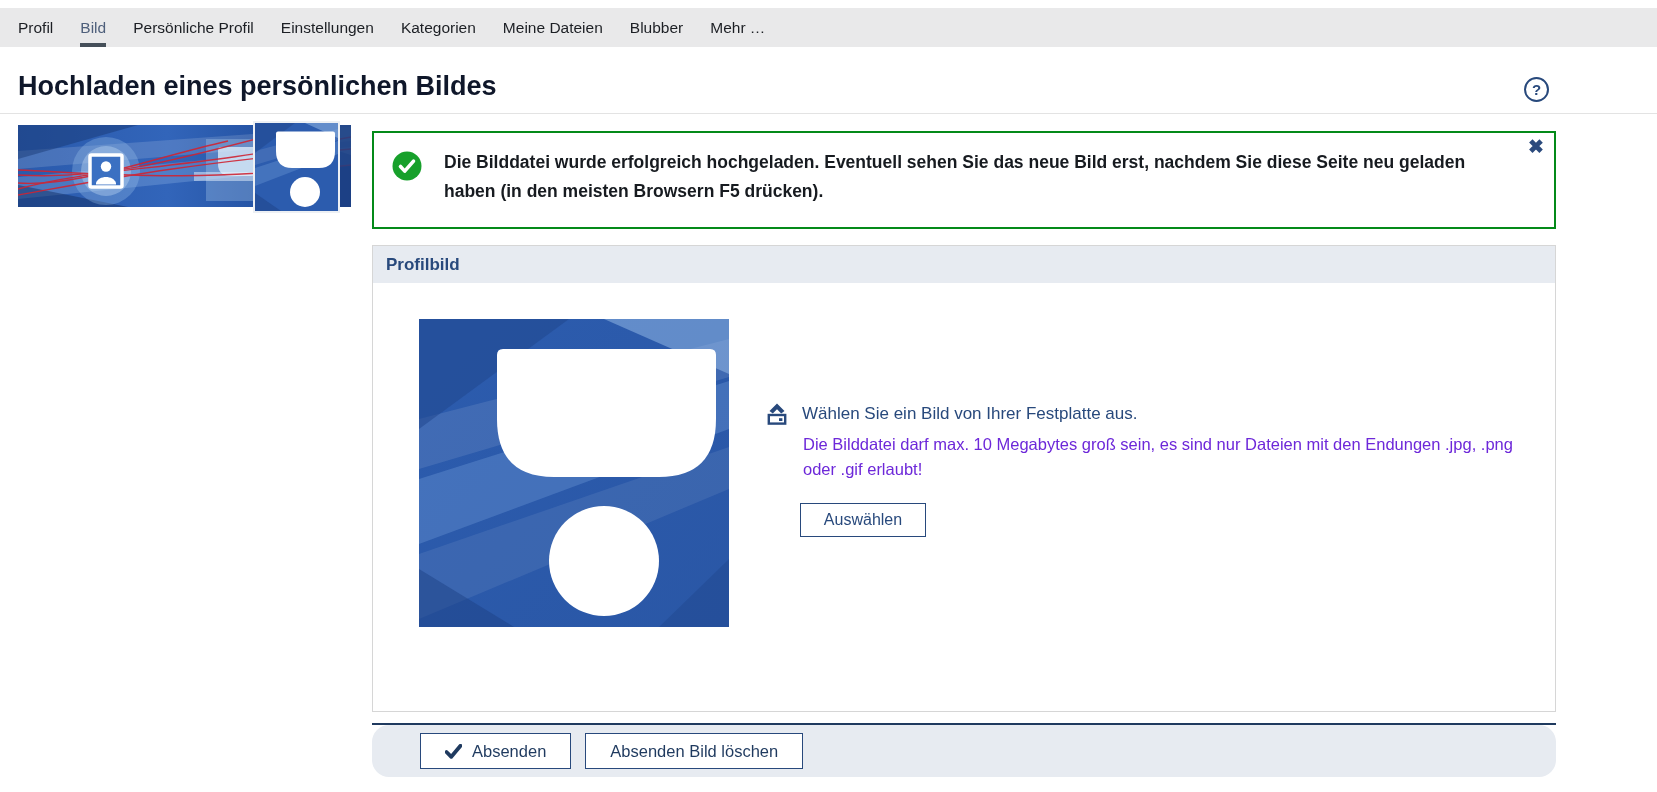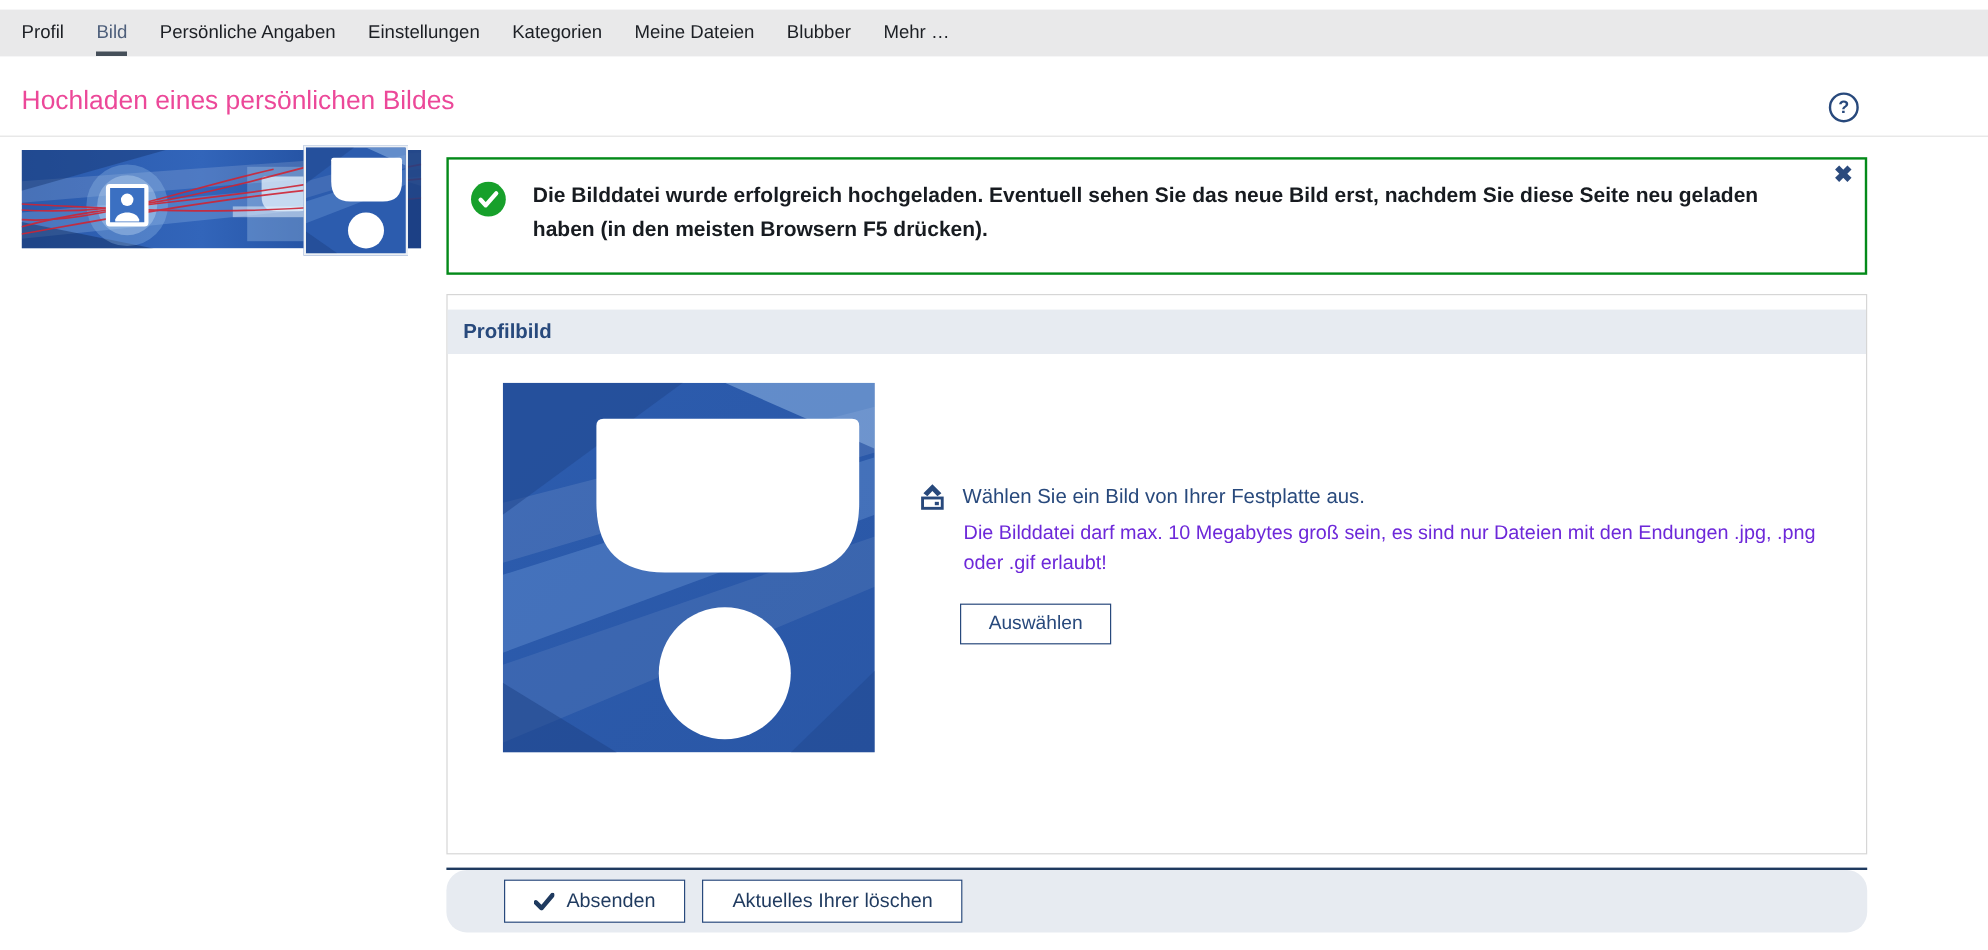--- a/index.html
+++ b/index.html
@@ -8,22 +8,22 @@
   .page { position:relative; width:1657px; height:792px; }
 
   
   .tabbar { position:absolute; top:8px; left:0; width:100%; height:39px;
             background:#e9e9ea; display:flex; align-items:stretch;
             padding-left:18px; gap:27px; font-size:15.5px; color:#1c1f24; }
   .tab { display:flex; align-items:center; cursor:pointer; text-decoration:none; color:inherit;text-align:right; }
   .tab.active { color:#4e5f7b; box-shadow:inset 0 -4px 0 #454f59; }
 
   
-  .page-title { position:absolute; left:18px; top:71px; font-size:22px;
-                font-weight:normal; color:#ec4899; }
+  .page-title { position:absolute; left:18px; top:71px; font-size:27px;
+                font-weight:bold; color:#0f172a; }
   .help { position:absolute; left:1524px; top:77px; width:25px; height:25px;
           border-radius:50%; border:2.5px solid #28497c; color:#28497c;
           background:#fff; font-weight:bold; font-size:15px; display:flex;
           align-items:center; justify-content:center; cursor:pointer; }
   .rule { position:absolute; top:113px; left:0; width:100%; height:1px; background:#e3e3e3; }
 
   
   .banner { position:absolute; left:18px; top:125px; width:333px; height:82px; }
   .banner svg, .thumb svg, .avatar svg { display:block; width:100%; height:100%; }
   .thumb { position:absolute; left:253px; top:121px; width:87px; height:92px;
@@ -36,21 +36,21 @@
   .alert-icon { width:30px; height:30px; margin-top:3px; flex:none; }
   .alert-text { font-weight:bold; font-size:17.5px; line-height:28.5px;
                 color:#171b20; max-width:1062px; }
   .alert-close { position:absolute; top:4px; right:10px; border:none; background:none;
                  color:#2b4a7d; font-size:19px; font-weight:bold; cursor:pointer; line-height:1; }
 
   
   .fieldset { position:absolute; left:372px; top:245px; width:1184px; height:467px;
               border:1px solid #d6d6d6; background:#fff; }
   .legend { height:37px; background:#e7ebf1; display:flex; align-items:center;
-            padding-left:13px; font-size:17px; font-weight:bold; color:#28497c;margin-top:12px; }
+            padding-left:13px; font-size:17px; font-weight:bold; color:#28497c; }
   .avatar { position:absolute; left:46px; top:73px; width:310px; height:308px; }
   .upload-icon { position:absolute; left:391px; top:155px; width:26px; height:26px; }
   .upload-link { position:absolute; left:429px; top:158px; font-size:17px;
                  color:#28497c; text-decoration:none; cursor:pointer; }
   .hint { position:absolute; left:430px; top:186px; width:745px;
           font-size:16.5px; line-height:25px; color:#6d28d9; }
   .choose-btn { position:absolute; left:427px; top:257px; width:126px; height:34px;
                 background:#fff; border:1px solid #28497c; color:#28497c;
                 font-size:16px; cursor:pointer;
                 font-family:"Liberation Sans","DejaVu Sans",sans-serif; }
@@ -66,21 +66,21 @@
   .btn .check { width:17px; height:15px; flex:none; }
 </style>
 </head>
 <body>
 
 <div class="page">
 
   <nav class="tabbar">
     <a class="tab">Profil</a>
     <a class="tab active">Bild</a>
-    <a class="tab">Persönliche Angaben</a>
+    <a class="tab">Persönliche Profil</a>
     <a class="tab">Einstellungen</a>
     <a class="tab">Kategorien</a>
     <a class="tab">Meine Dateien</a>
     <a class="tab">Blubber</a>
     <a class="tab">Mehr …</a>
   </nav>
 
   <h1 class="page-title">Hochladen eines persönlichen Bildes</h1>
   <button class="help">
     <span>?</span>
@@ -186,17 +186,17 @@
   <div class="footer">
     <button class="btn">
       <span class="check">
         <svg viewBox="0 0 17 15">
           <path d="M1.5,8 L6.3,12.8 L15.5,1.8" stroke="#1f3a5f" stroke-width="3.8" fill="none" stroke-linecap="round" stroke-linejoin="round"></path>
         </svg>
       </span>
       <span>Absenden</span>
     </button>
     <button class="btn">
-      <span>Aktuelles Ihrer löschen</span>
+      <span>Absenden Bild löschen</span>
     </button>
   </div>
 
 </div>
 
 </body></html>

